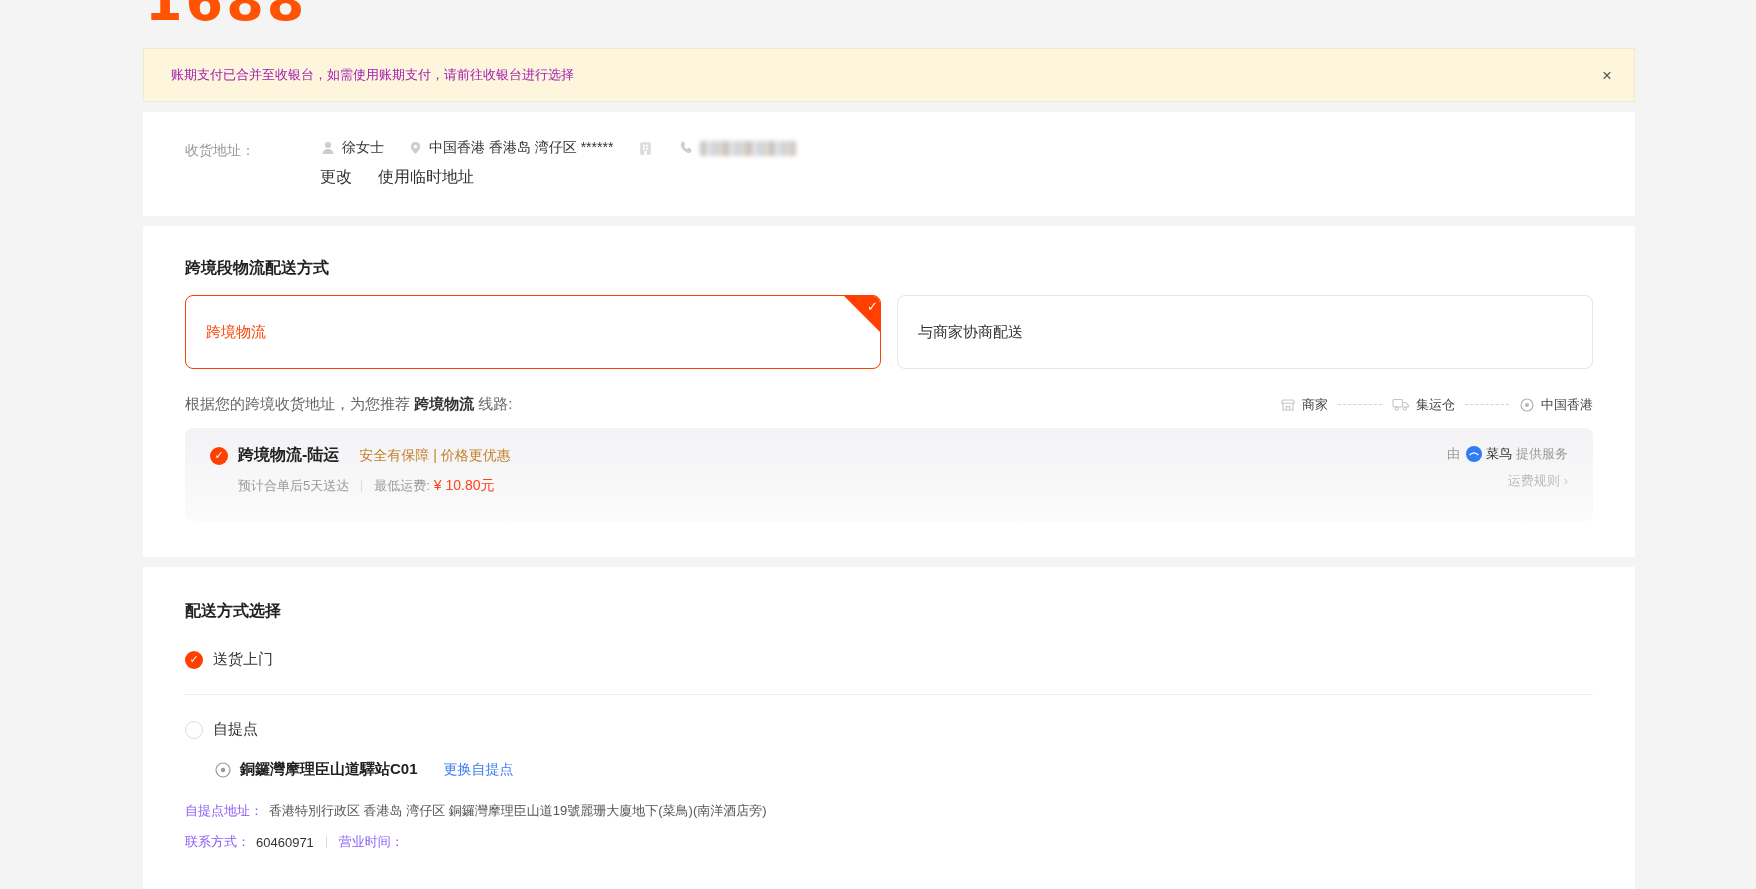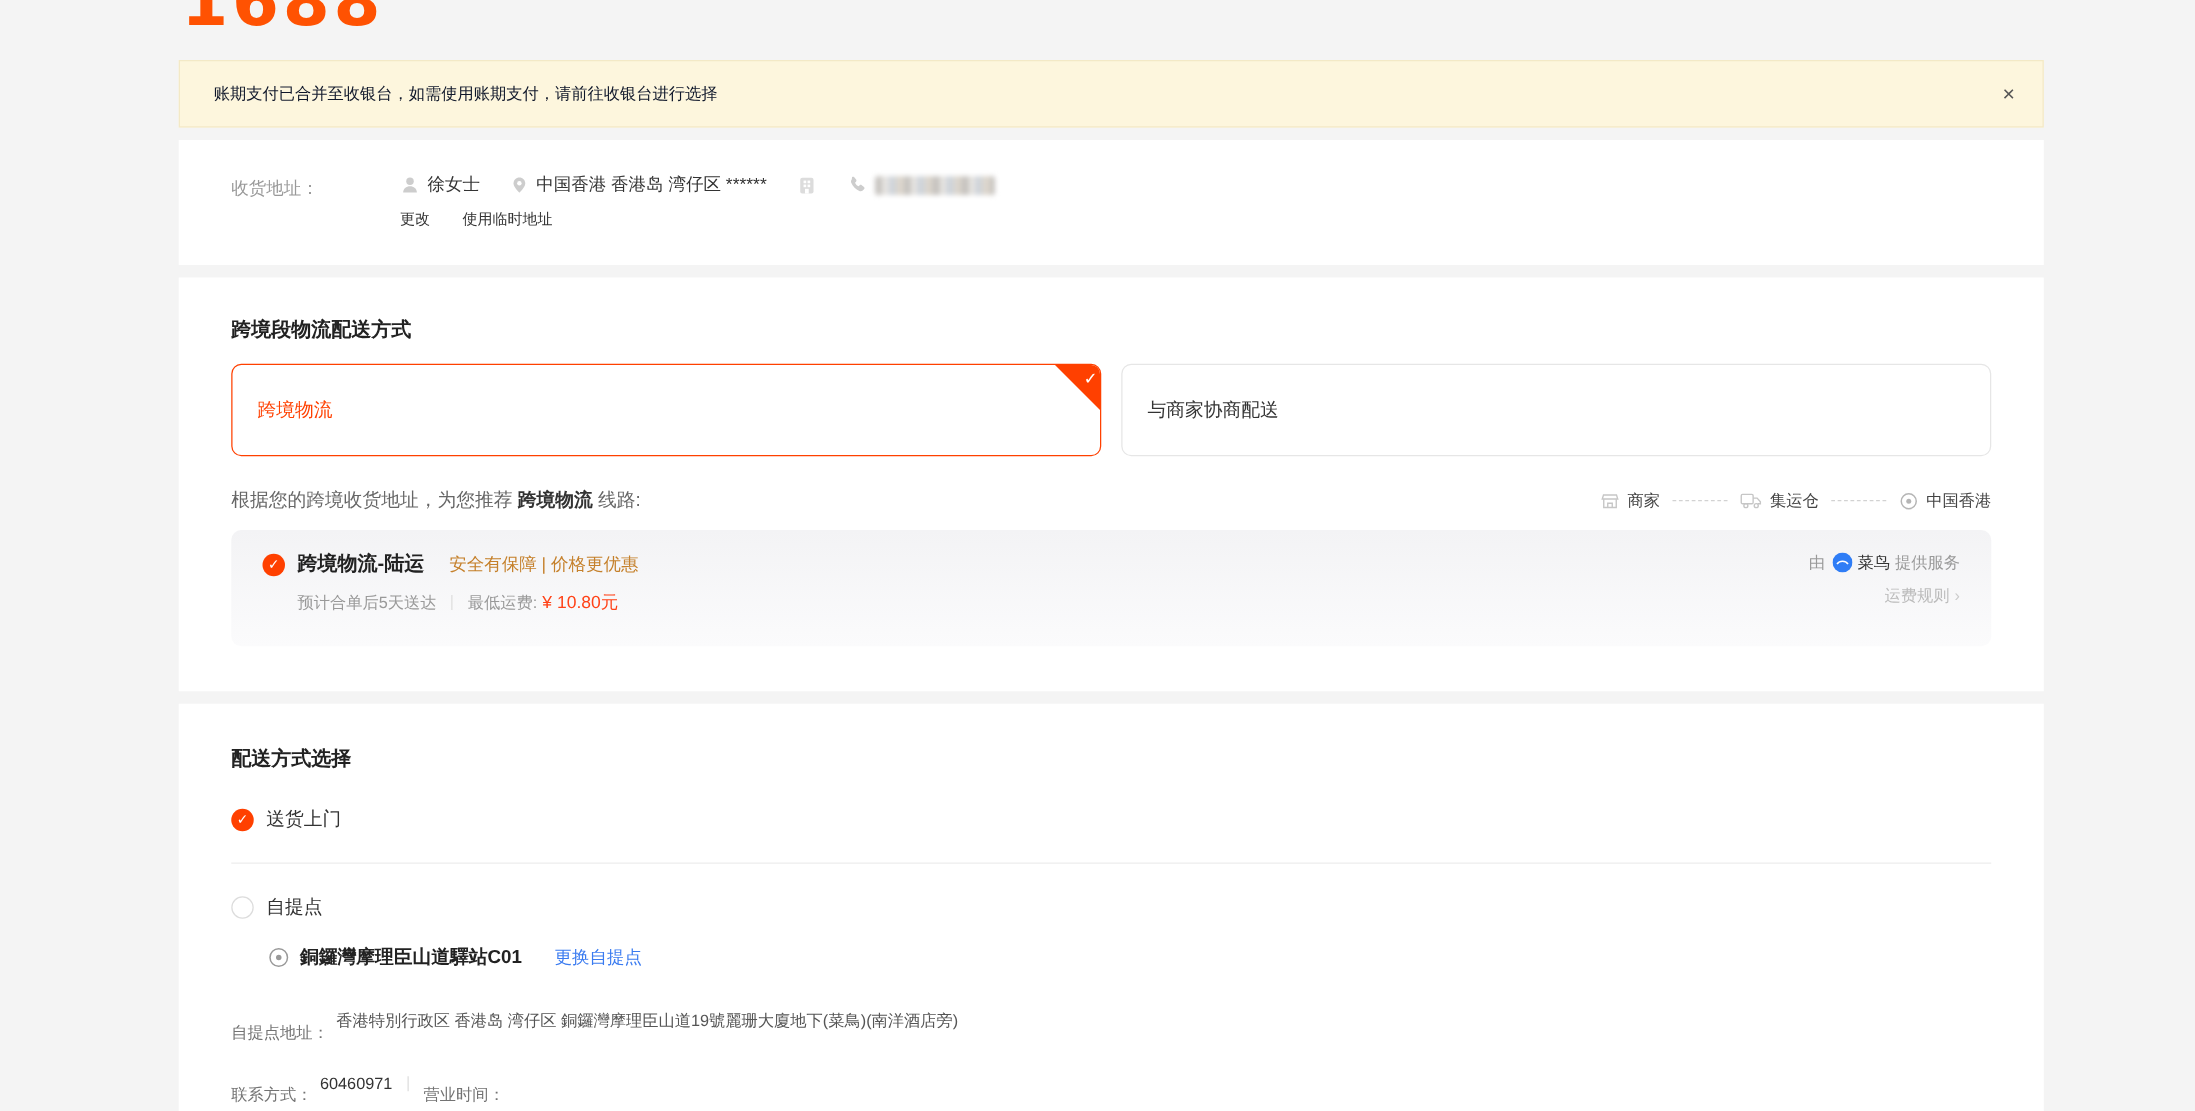--- a/index.html
+++ b/index.html
@@ -8,37 +8,37 @@
   .container { width:1492px; margin-left:143px; }
 
   
   .logo-wrap { height:26px; overflow:hidden; position:relative; }
   .logo { position:absolute; left:2px; top:-30px; font-size:54px; font-weight:700;
     color:#ff5202; letter-spacing:3px; font-family:"DejaVu Sans",sans-serif; }
 
   
   .notice { margin-top:22px; height:54px; background:#fdf6dd; border:1px solid #f3e9c6;
     display:flex; align-items:center; padding:0 16px 0 27px; }
-  .notice-text { color:#0f172a; font-size:13px; }
+  .notice-text { color:#a21caf; font-size:13px; }
   .notice-close { margin-left:auto; color:#555; font-size:17px; line-height:1;
     cursor:pointer; padding:4px 6px; }
 
   .card { background:#fff; margin-top:10px; }
 
   
   .address-card { padding:27px 42px 28px; display:flex; }
   .addr-label { width:135px; font-size:14px; color:#999; padding-top:3px; flex:none; }
   .addr-line1 { display:flex; align-items:center; font-size:14px; color:#333; }
   .icon { display:inline-flex; align-items:center; flex:none; }
   .gap24 { margin-left:24px; }
   .gap6 { margin-left:6px; }
   .phone-blur { width:96px; height:15px; border-radius:2px; margin-left:6px;
     background:repeating-linear-gradient(90deg,#c7c4c0 0 6px,#e6e4e1 6px 11px,#cfd4da 11px 17px,#dcd6cd 17px 23px);
     filter:blur(2.2px); }
-  .addr-line2 { margin-top:10px; display:flex; font-size:12px; color:#333; }
+  .addr-line2 { margin-top:10px; display:flex; font-size:16px; color:#333; }
   .addr-line2 span { cursor:pointer; }
   .addr-line2 span + span { margin-left:26px; }
 
   
   .cb-card { padding:32px 42px 36px; }
   .section-title { font-size:16px; color:#222; font-weight:600; }
   .tabs { display:flex; gap:16px; margin-top:16px; }
   .tab { flex:1; height:74px; border:1px solid #e6e6e6; border-radius:8px; background:#fff;
     display:flex; align-items:center; padding-left:20px; font-size:15px; color:#333;
     position:relative; overflow:hidden; cursor:pointer; }
@@ -82,21 +82,21 @@
   .radio-empty { width:18px; height:18px; border-radius:50%; border:1px solid #ddd;
     background:#fff; flex:none; }
   .option .olabel { margin-left:10px; }
   .dl-divider { border-top:1px solid #ededed; margin:25px 0; }
   .station-row { margin-top:21px; margin-left:29px; display:flex; align-items:center; }
   .station-name { margin-left:8px; font-size:15px; color:#222; font-weight:600; }
   .station-change { margin-left:26px; font-size:14px; color:#3a7bf0; cursor:pointer; }
   .detail-row { display:flex; align-items:center; font-size:13px; color:#555; }
   .detail-row.first { margin-top:23px; }
   .detail-row.second { margin-top:13px;text-align:right; }
-  .detail-label { color:#737373; margin-right:6px; flex:none;margin-top:19px; }
+  .detail-label { color:#8b5cf6; margin-right:6px; flex:none; }
   .contact-value { color:#333; }
 </style>
 </head>
 <body>
 
 <div class="container">
 
   <div class="logo-wrap">
     <div class="logo">1688</div>
   </div>

